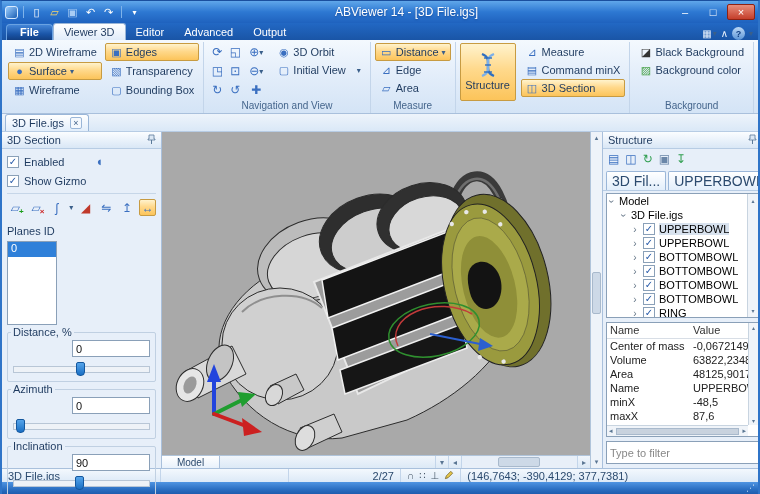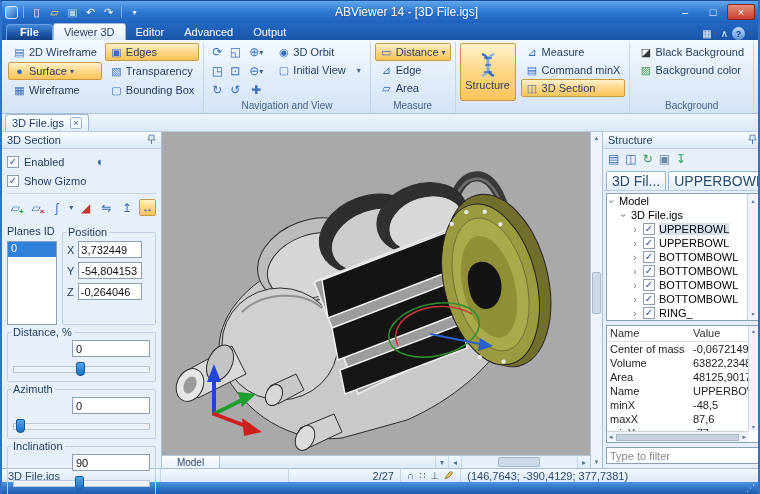--- a/index.html
+++ b/index.html
@@ -137,21 +137,21 @@
   .pc1 { width:86px; padding-left:3px; overflow:hidden; flex:0 0 auto; }
   .pc2 { flex:1; overflow:hidden; padding-right:10px; }
   .pvscroll { position:absolute; right:0; top:0; bottom:11px; width:10px; background:#f0f4f9;
               border-left:1px solid #c8d4e0; font-size:6px; color:#5a7693; display:flex; flex-direction:column;
               justify-content:space-between; align-items:center; padding:1px 0; }
   .phscroll { position:absolute; left:0; right:10px; bottom:0; height:11px; background:#f0f4f9;
               border-top:1px solid #c8d4e0; display:flex; align-items:center; justify-content:space-between;
               font-size:7px; color:#5a7693; padding:0 2px; }
   .phthumb { height:7px; background:#c8d2de; border:1px solid #a8b9cc; flex:1; margin:0 3px; }
   .filter { margin:4px 3px; }
-  .filter input { width:100%; height:17px; border:1px solid #8aa0b8; font-size:11px; padding:0 3px; color:#333; }
+  .filter input { width:100%; height:23px; border:1px solid #8aa0b8; font-size:11px; padding:0 3px; color:#333; }
   .filter input::placeholder { color:#888; }
   
   .statusbar { height:14px; background:linear-gradient(#f3f8fd,#dce9f7); border-top:1px solid #a9c0dc;
                display:flex; align-items:center; font-size:11px; color:#2b4a6e; flex:0 0 auto; }
   .sbcell { border-right:1px solid #c3d5ea; height:100%; display:flex; align-items:center; padding:0 6px; }
   .sbfile { width:159px; }
   .sbgap { width:128px; }
   .sbpage { width:112px; justify-content:flex-end; }
   .sbicons { gap:5px; }
   .sbico { font-size:10px; color:#4a5a6a; line-height:1; }
@@ -383,35 +383,20 @@
           <span class="tbtn">↥</span>
           <span class="tbtn hl">↔</span>
         </div>
         <div class="prow">
           <div class="pl-col">
             <span>Planes ID</span>
             <div class="listbox">
               <div class="li sel">0</div>
             </div>
           </div>
-          <div class="fieldset posfs">
-            <span class="legend">Position</span>
-            <div class="posrow">
-                <span>X</span>
-                <input value="3,732449" style="">
-              </div>
-            <div class="posrow">
-                <span>Y</span>
-                <input value="-54,804153" style="">
-              </div>
-            <div class="posrow">
-                <span>Z</span>
-                <input value="-0,264046" style="">
-              </div>
-          </div>
         </div>
         <div class="fieldset">
           <span class="legend">Distance, %</span>
           <input class="valinput" value="0" style="">
           <div class="slider">
               <div class="strack"></div>
               <div class="sthumb" style="left:46%"></div>
             </div>
         </div>
         <div class="fieldset">

